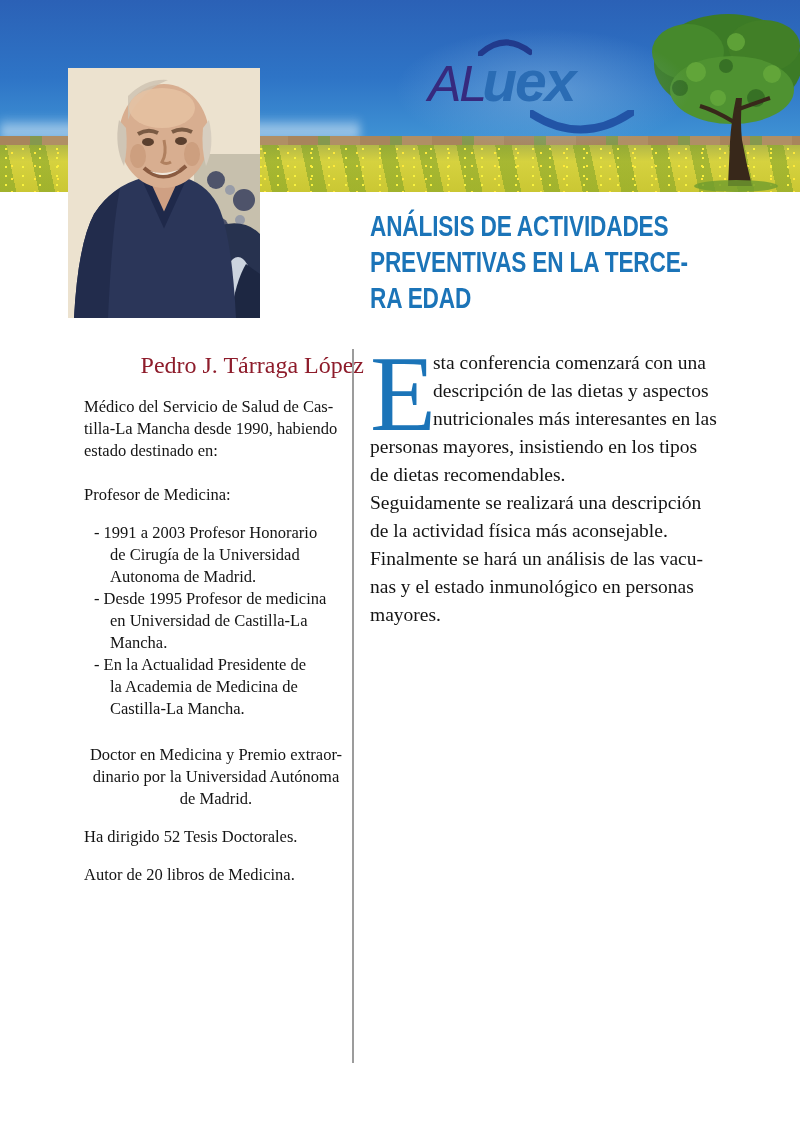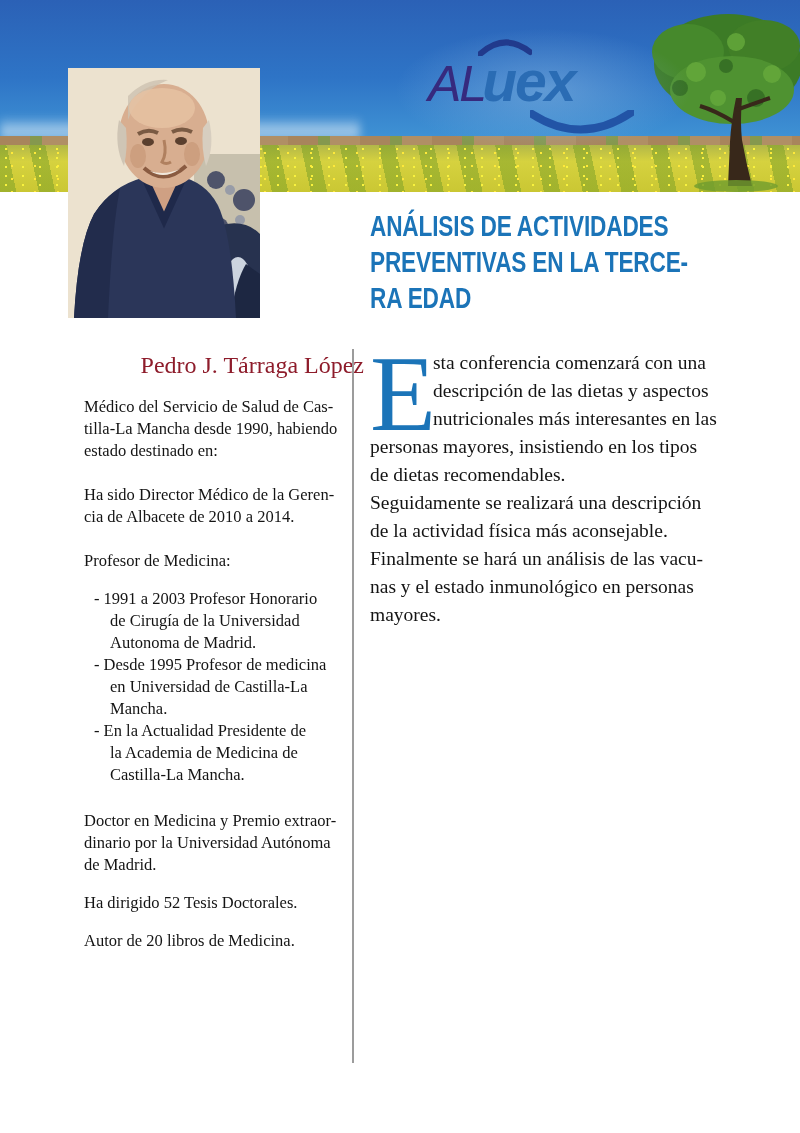--- a/index.html
+++ b/index.html
@@ -74,21 +74,21 @@
     font-size: 16.5px; line-height: 22px; color: #141414;
   }
   .name {
     margin: 0 0 14px 0; font-weight: normal;
     font-size: 24px; line-height: 30px; color: #8e1c2b; text-align: right;
   }
   .left-col p { margin: 16px; white-space: pre-line; }
   .bio-list { margin: 0; }
   .bio-item { margin-left: 26px; padding-left: 16px; text-indent: -16px; white-space: pre-line; }
   .gap-top { margin-top: 22px !important; }
-  .gap-top-lg { margin-top: 24px !important; }
+  .gap-top-lg { margin-top: 24px !important; text-align: center; }
 
   
   .divider {
     position: absolute; left: 352px; top: 349px; width: 2px; height: 714px;
     background: #9c9c9c;
   }
 
   
   .right-col {
     position: absolute; left: 370px; top: 349px; width: 430px;
@@ -193,22 +193,20 @@
 
   <h1 class="title">ANÁLISIS DE ACTIVIDADES
 PREVENTIVAS EN LA TERCE-
 RA EDAD</h1>
 
   <div class="left-col">
     <h2 class="name">Pedro J. Tárraga López</h2>
     <p>Médico del Servicio de Salud de Cas-
 tilla-La Mancha desde 1990, habiendo
 estado destinado en:</p>
-    <p class="gap-top">Ha sido Director Médico de la Geren-
-cia de Albacete de 2010 a 2014.</p>
     <p class="gap-top">Profesor de Medicina:</p>
     <div class="bio-list">
       <div class="bio-item">- 1991 a 2003 Profesor Honorario
 de Cirugía de la Universidad
 Autonoma de Madrid.</div>
       <div class="bio-item">- Desde 1995 Profesor de medicina
 en Universidad de Castilla-La
 Mancha.</div>
       <div class="bio-item">- En la Actualidad Presidente de
 la Academia de Medicina de

